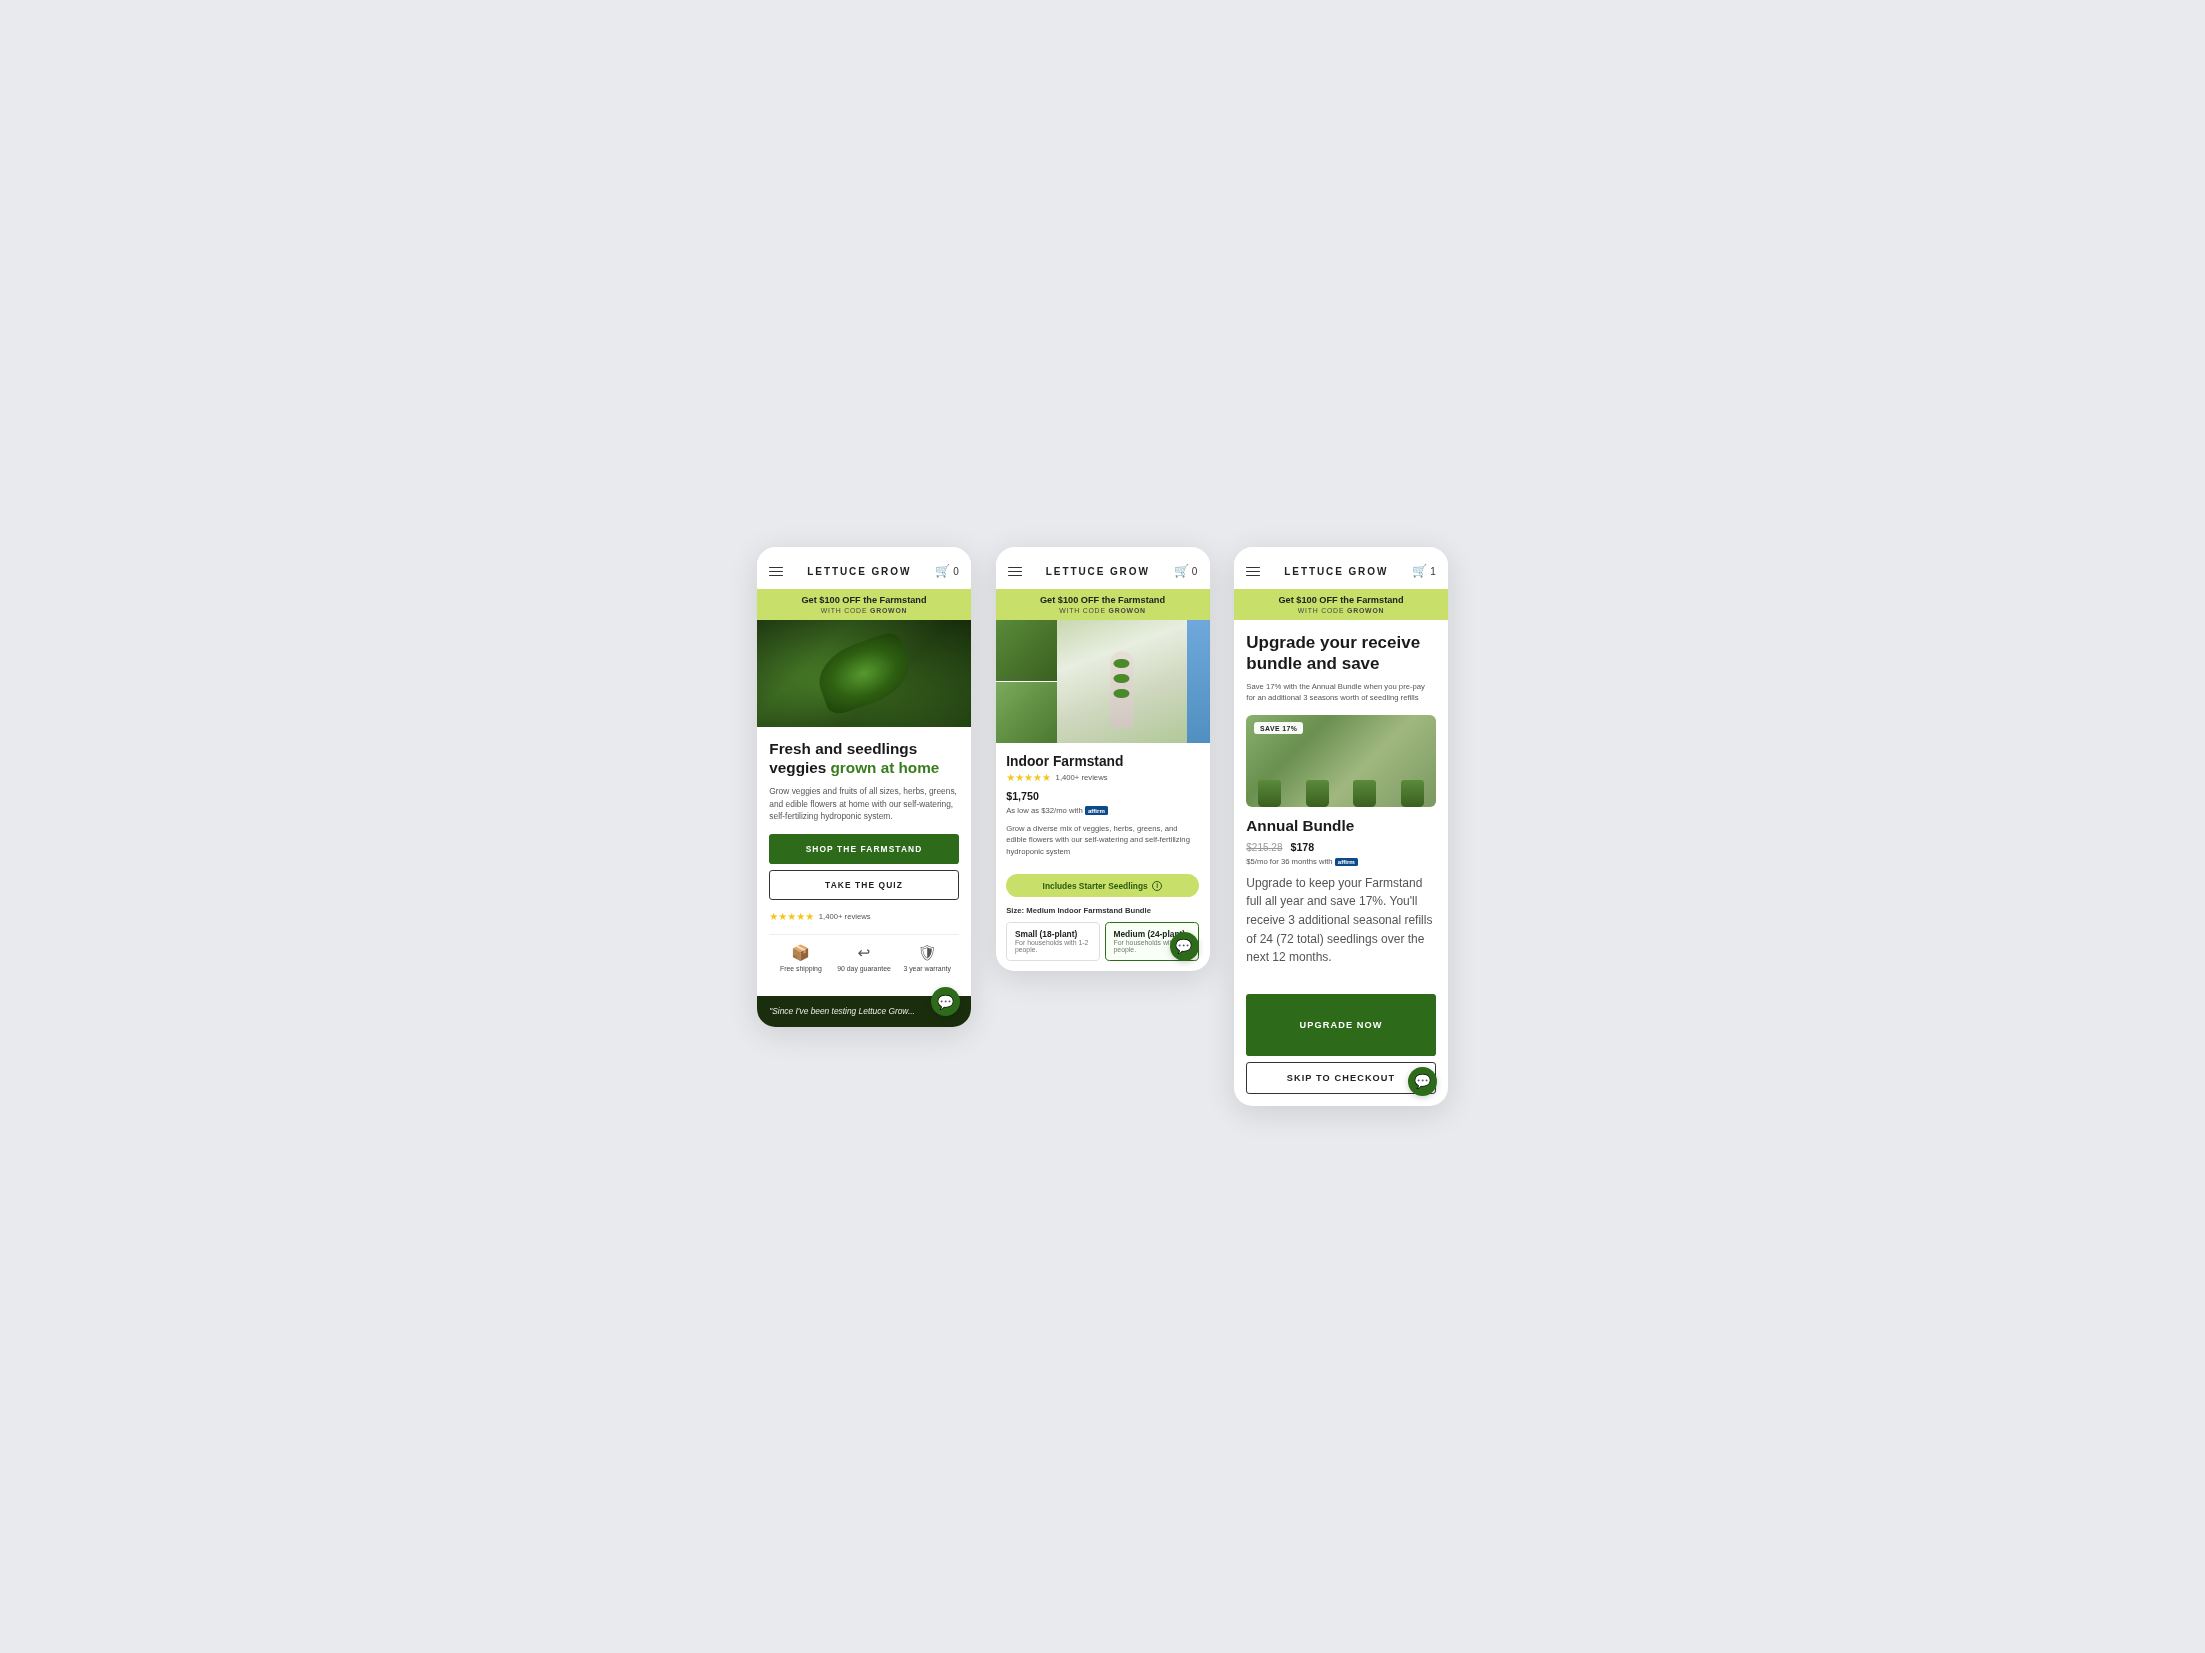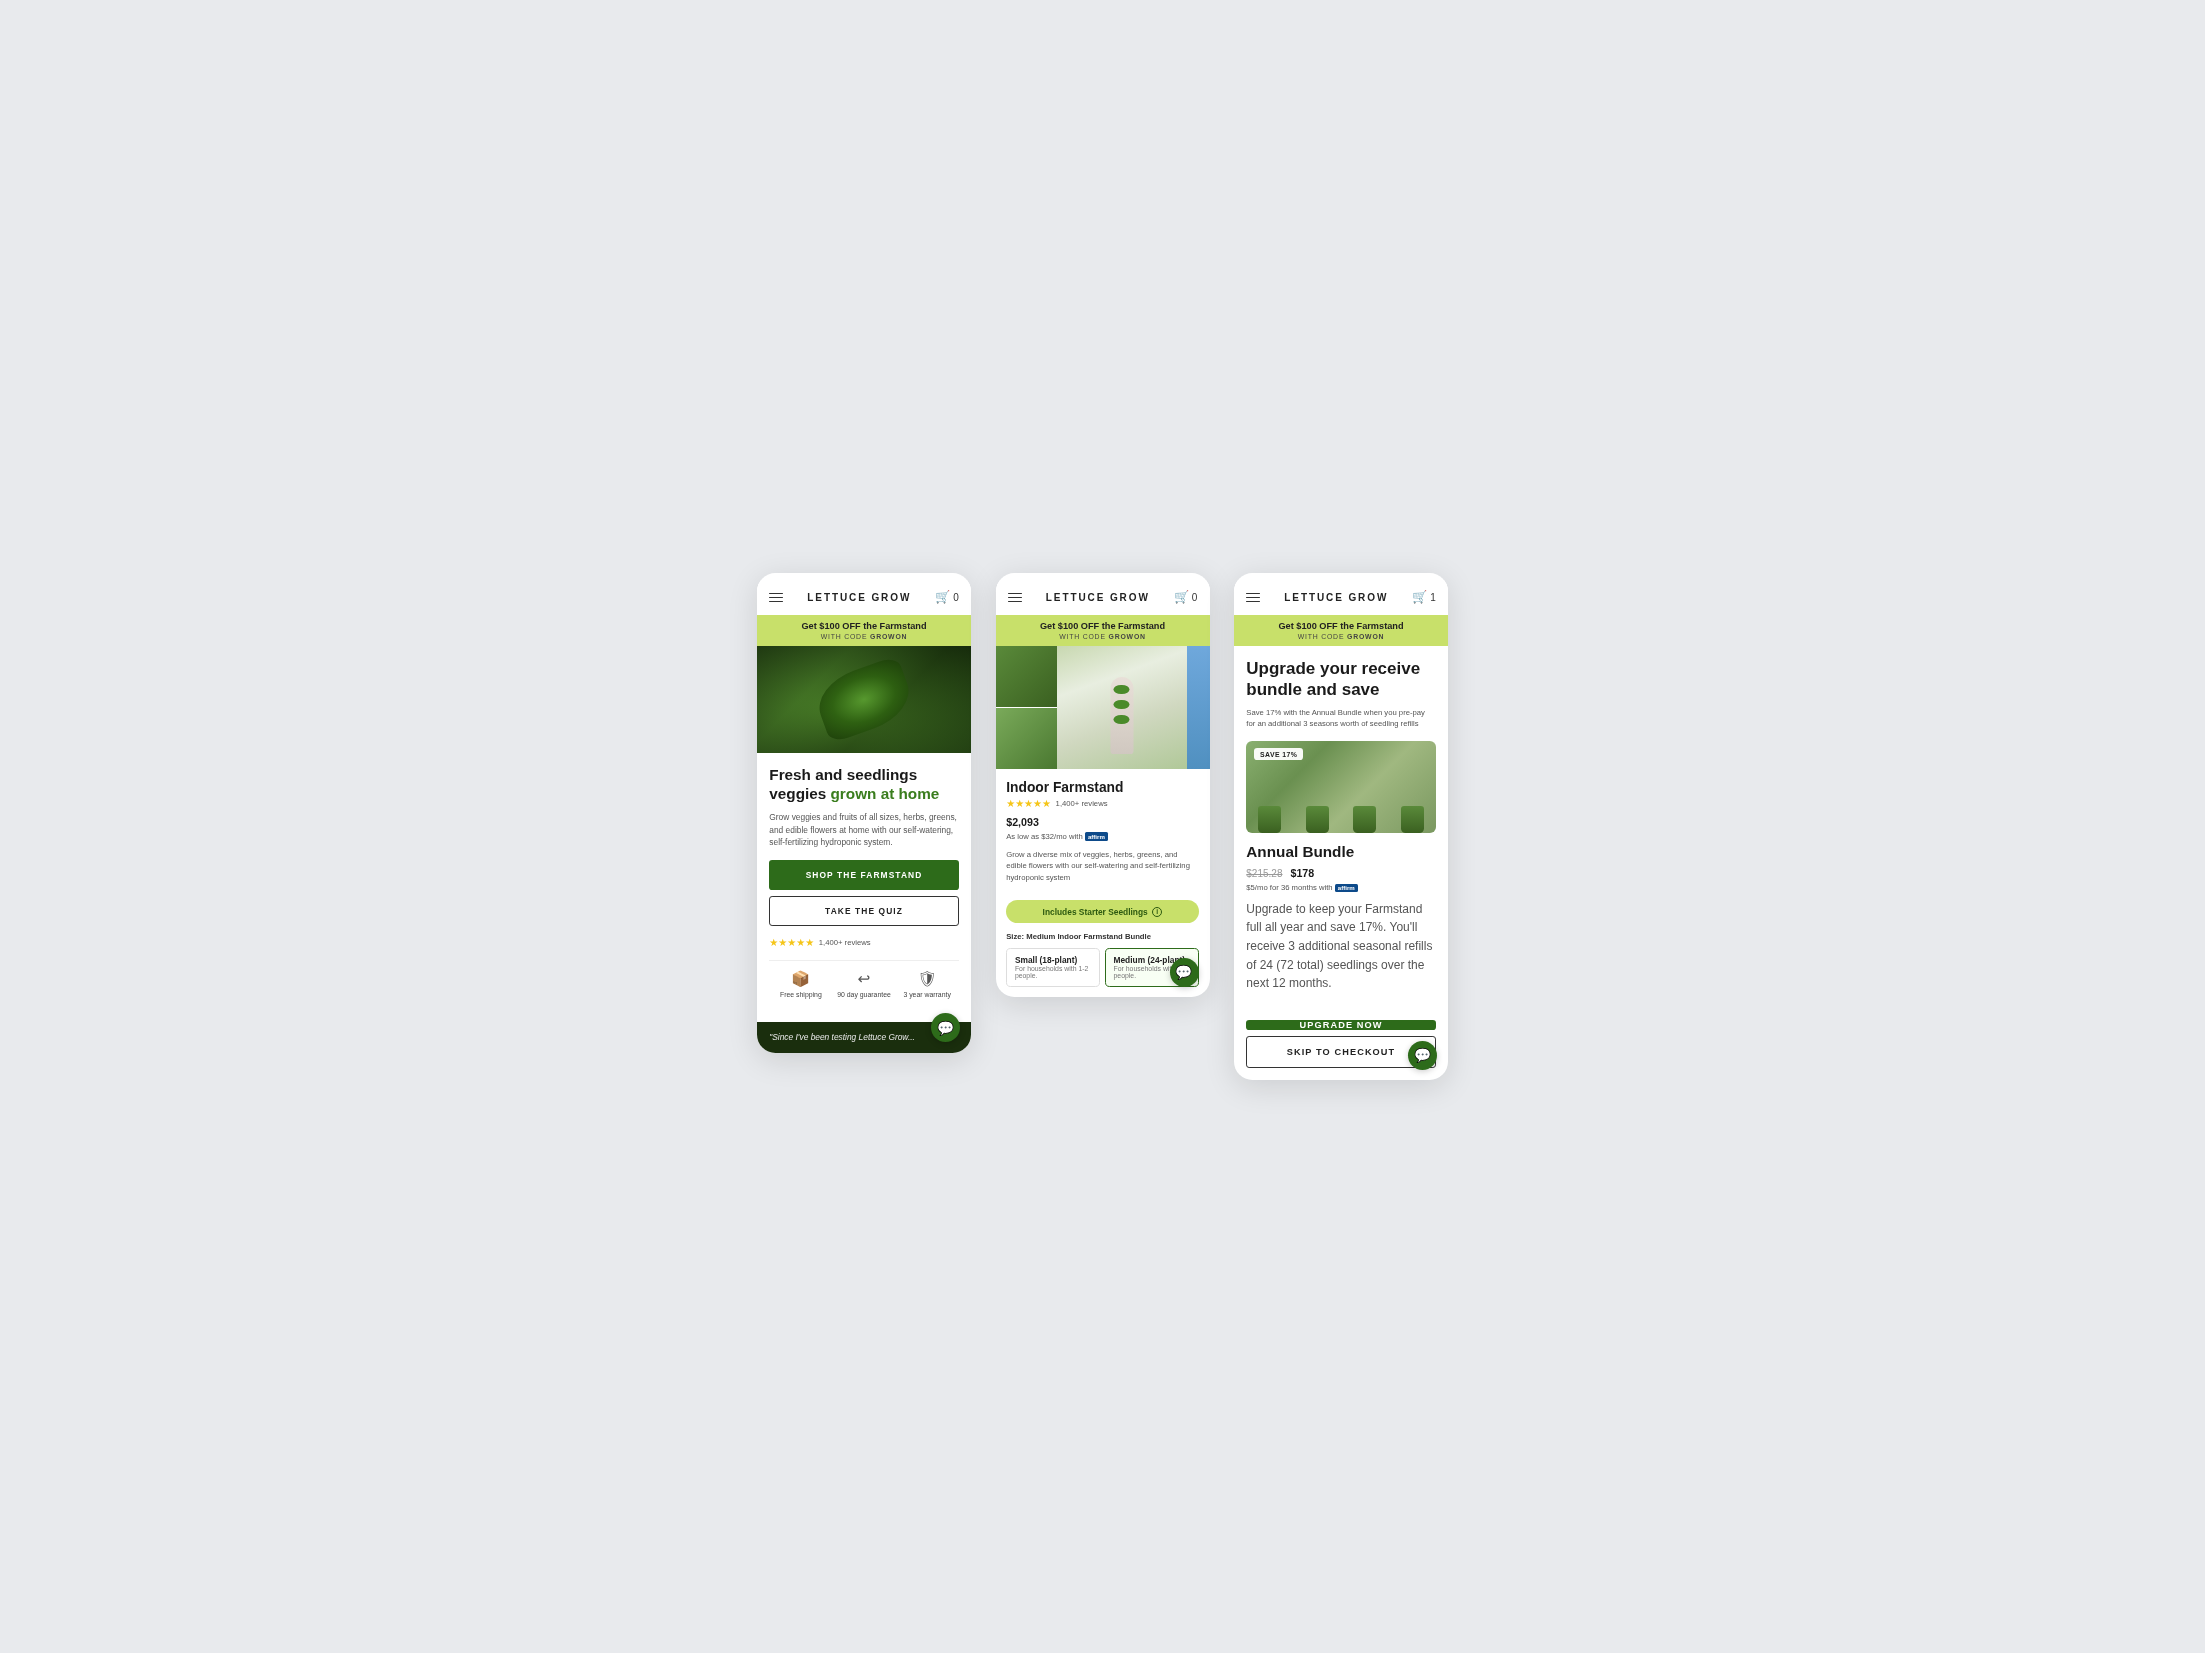--- a/index.html
+++ b/index.html
@@ -456,21 +456,21 @@
       color: #555;
       line-height: 1.55;
       margin-bottom: 27px;
     }
     .btn-upgrade {
       display: block;
       width: 100%;
       background: #2d6b1a;
       color: #fff;
       text-align: center;
-      padding: 0;
+      padding: 26px;
       font-size: 9.2px;
       font-weight: 700;
       letter-spacing: 1.1px;
       text-transform: uppercase;
       border-radius: 3.1px;
       border: none;
       cursor: pointer;
       margin-bottom: 6.1px;
     }
     .btn-skip {
@@ -617,21 +617,21 @@
       <div class="product-img-right"></div>
     </div>
 
     <div class="screen2-body">
       <h2 class="product-title">Indoor Farmstand</h2>
       <div class="rating-row">
         <span class="stars">★★★★★</span>
         <span class="reviews-text">1,400+ reviews</span>
       </div>
       <div class="price-row">
-        <span class="price-main">$2,093</span>
+        <span class="price-main">$1,750</span>
       </div>
       <div class="price-affirm">
         <span>As low as $32/mo with</span> <span class="affirm-logo">affirm</span>
       </div>
       <p class="product-desc">Grow a diverse mix of veggies, herbs, greens, and edible flowers with our self-watering and self-fertilizing hydroponic system</p>
 
       <div class="seedlings-badge">
         <span>Includes Starter Seedlings</span>
         <div class="info-icon">i</div>
       </div>

